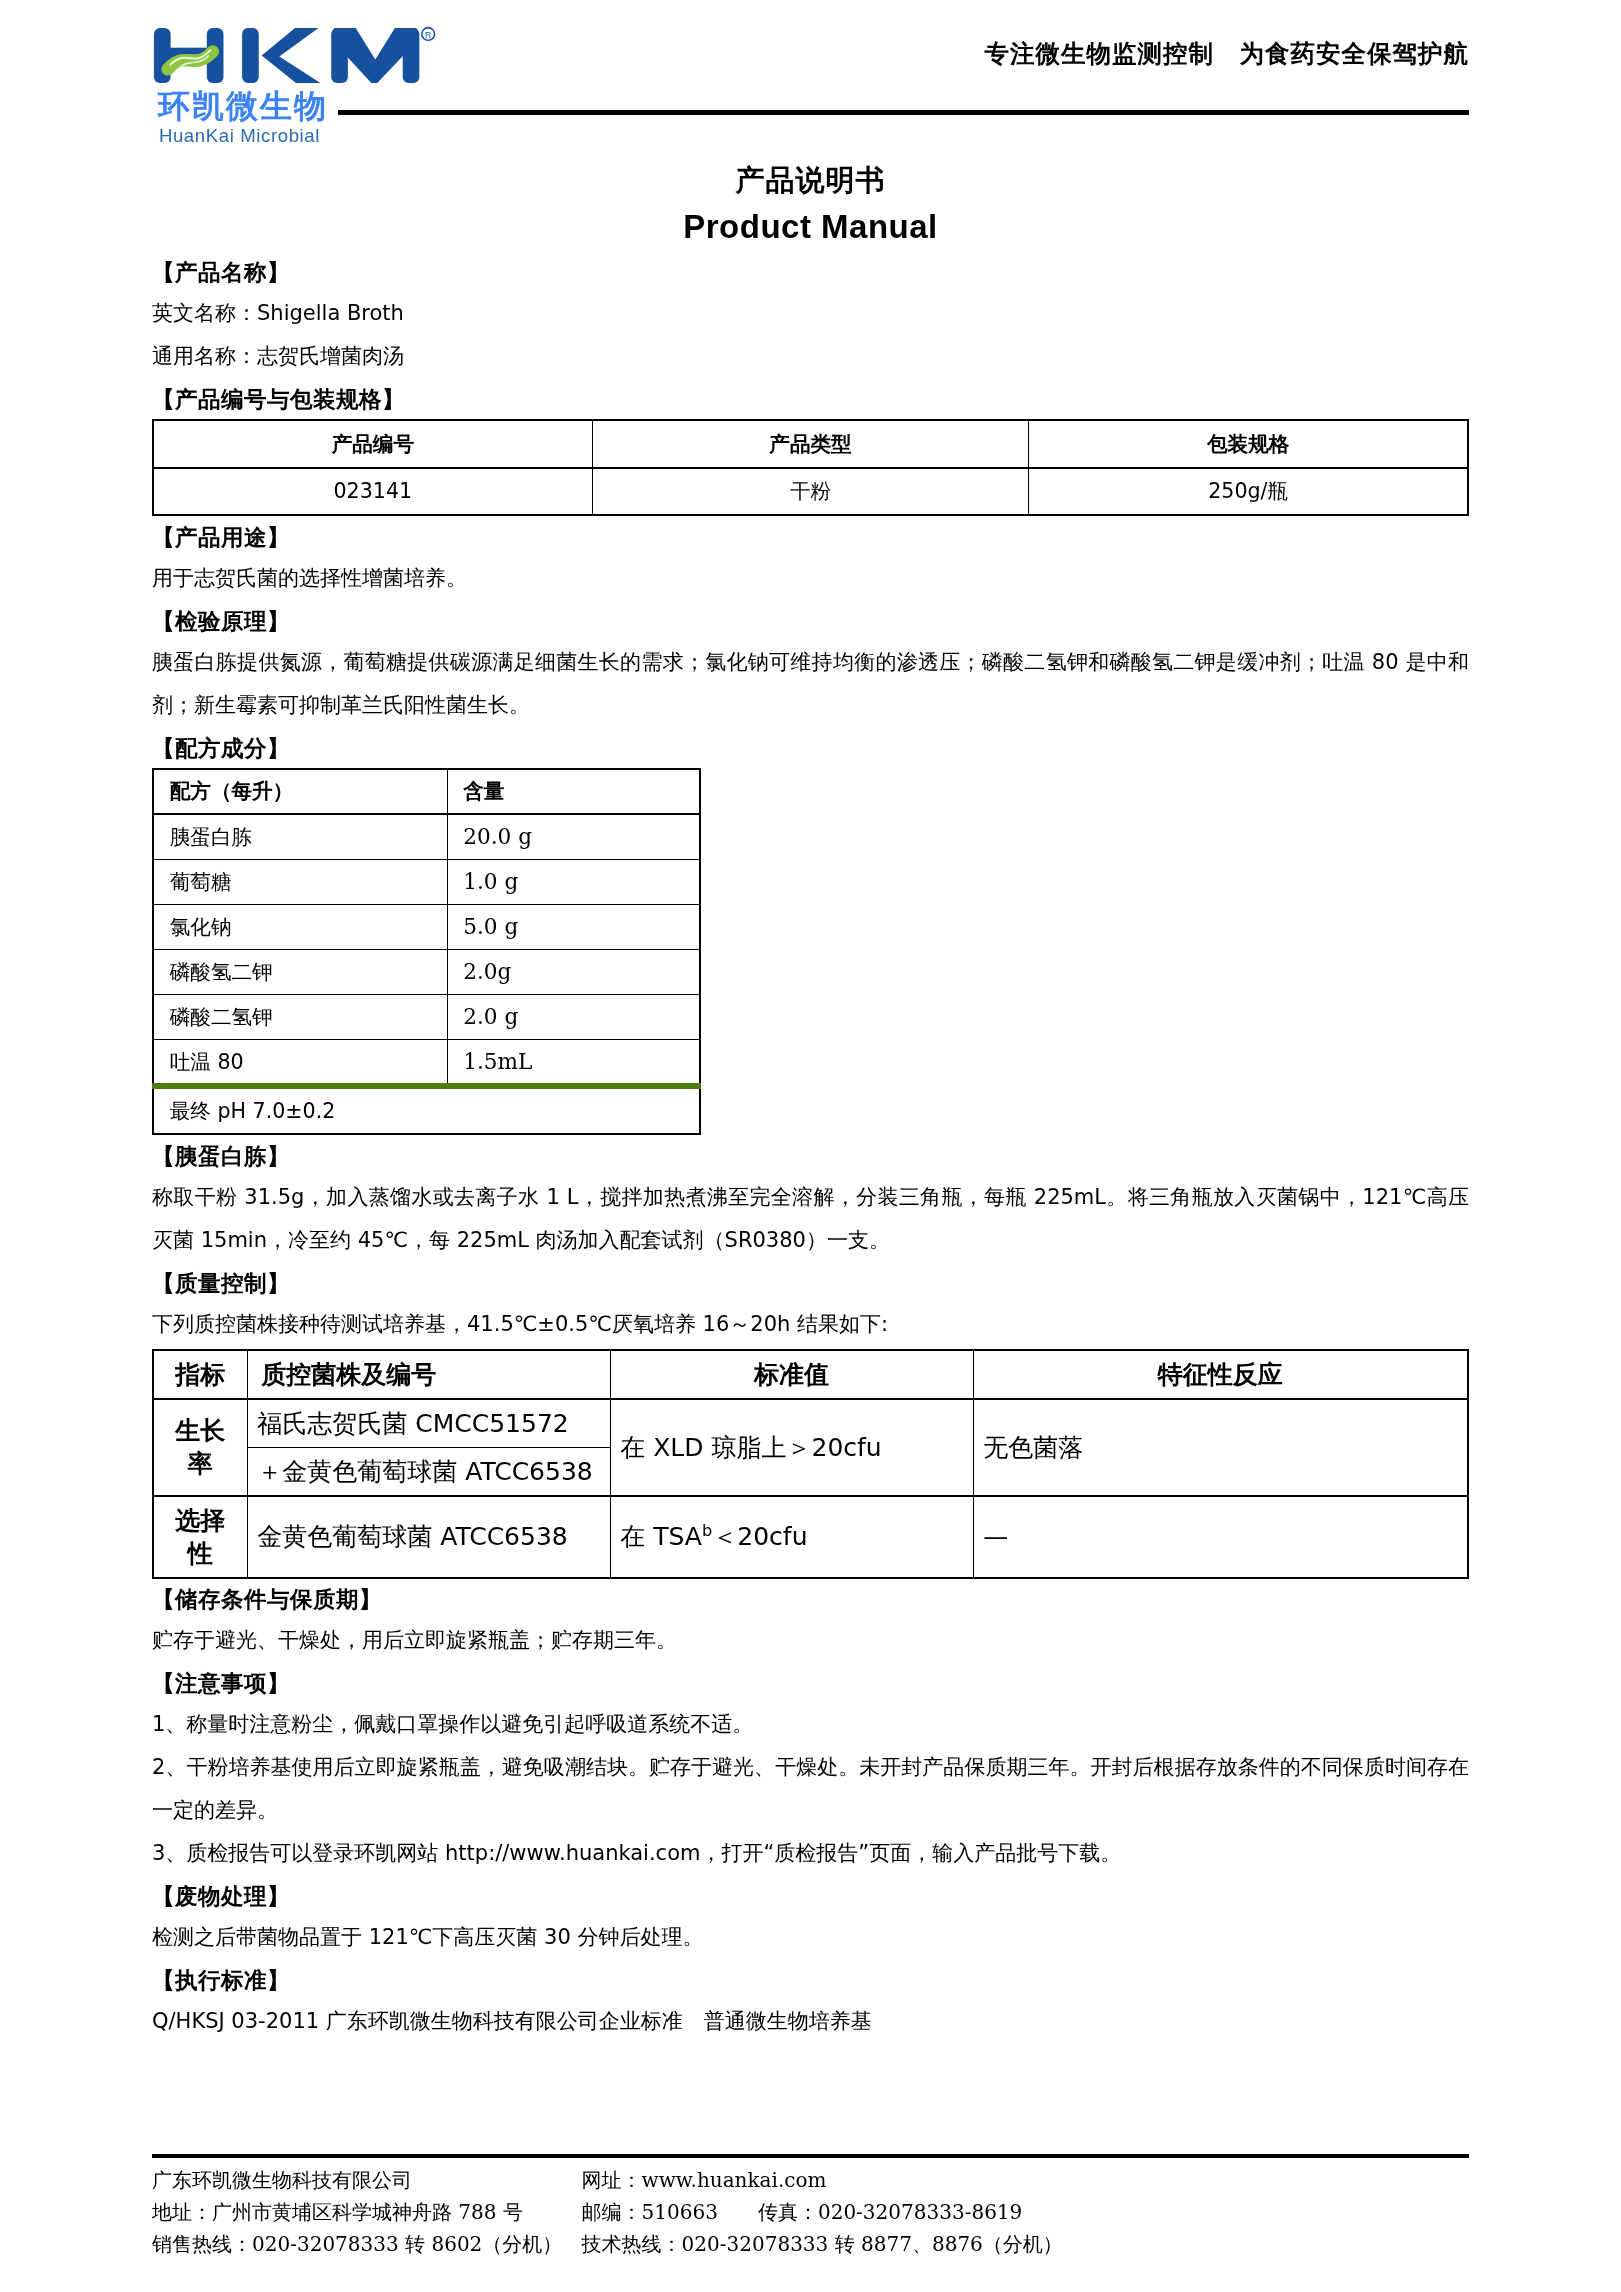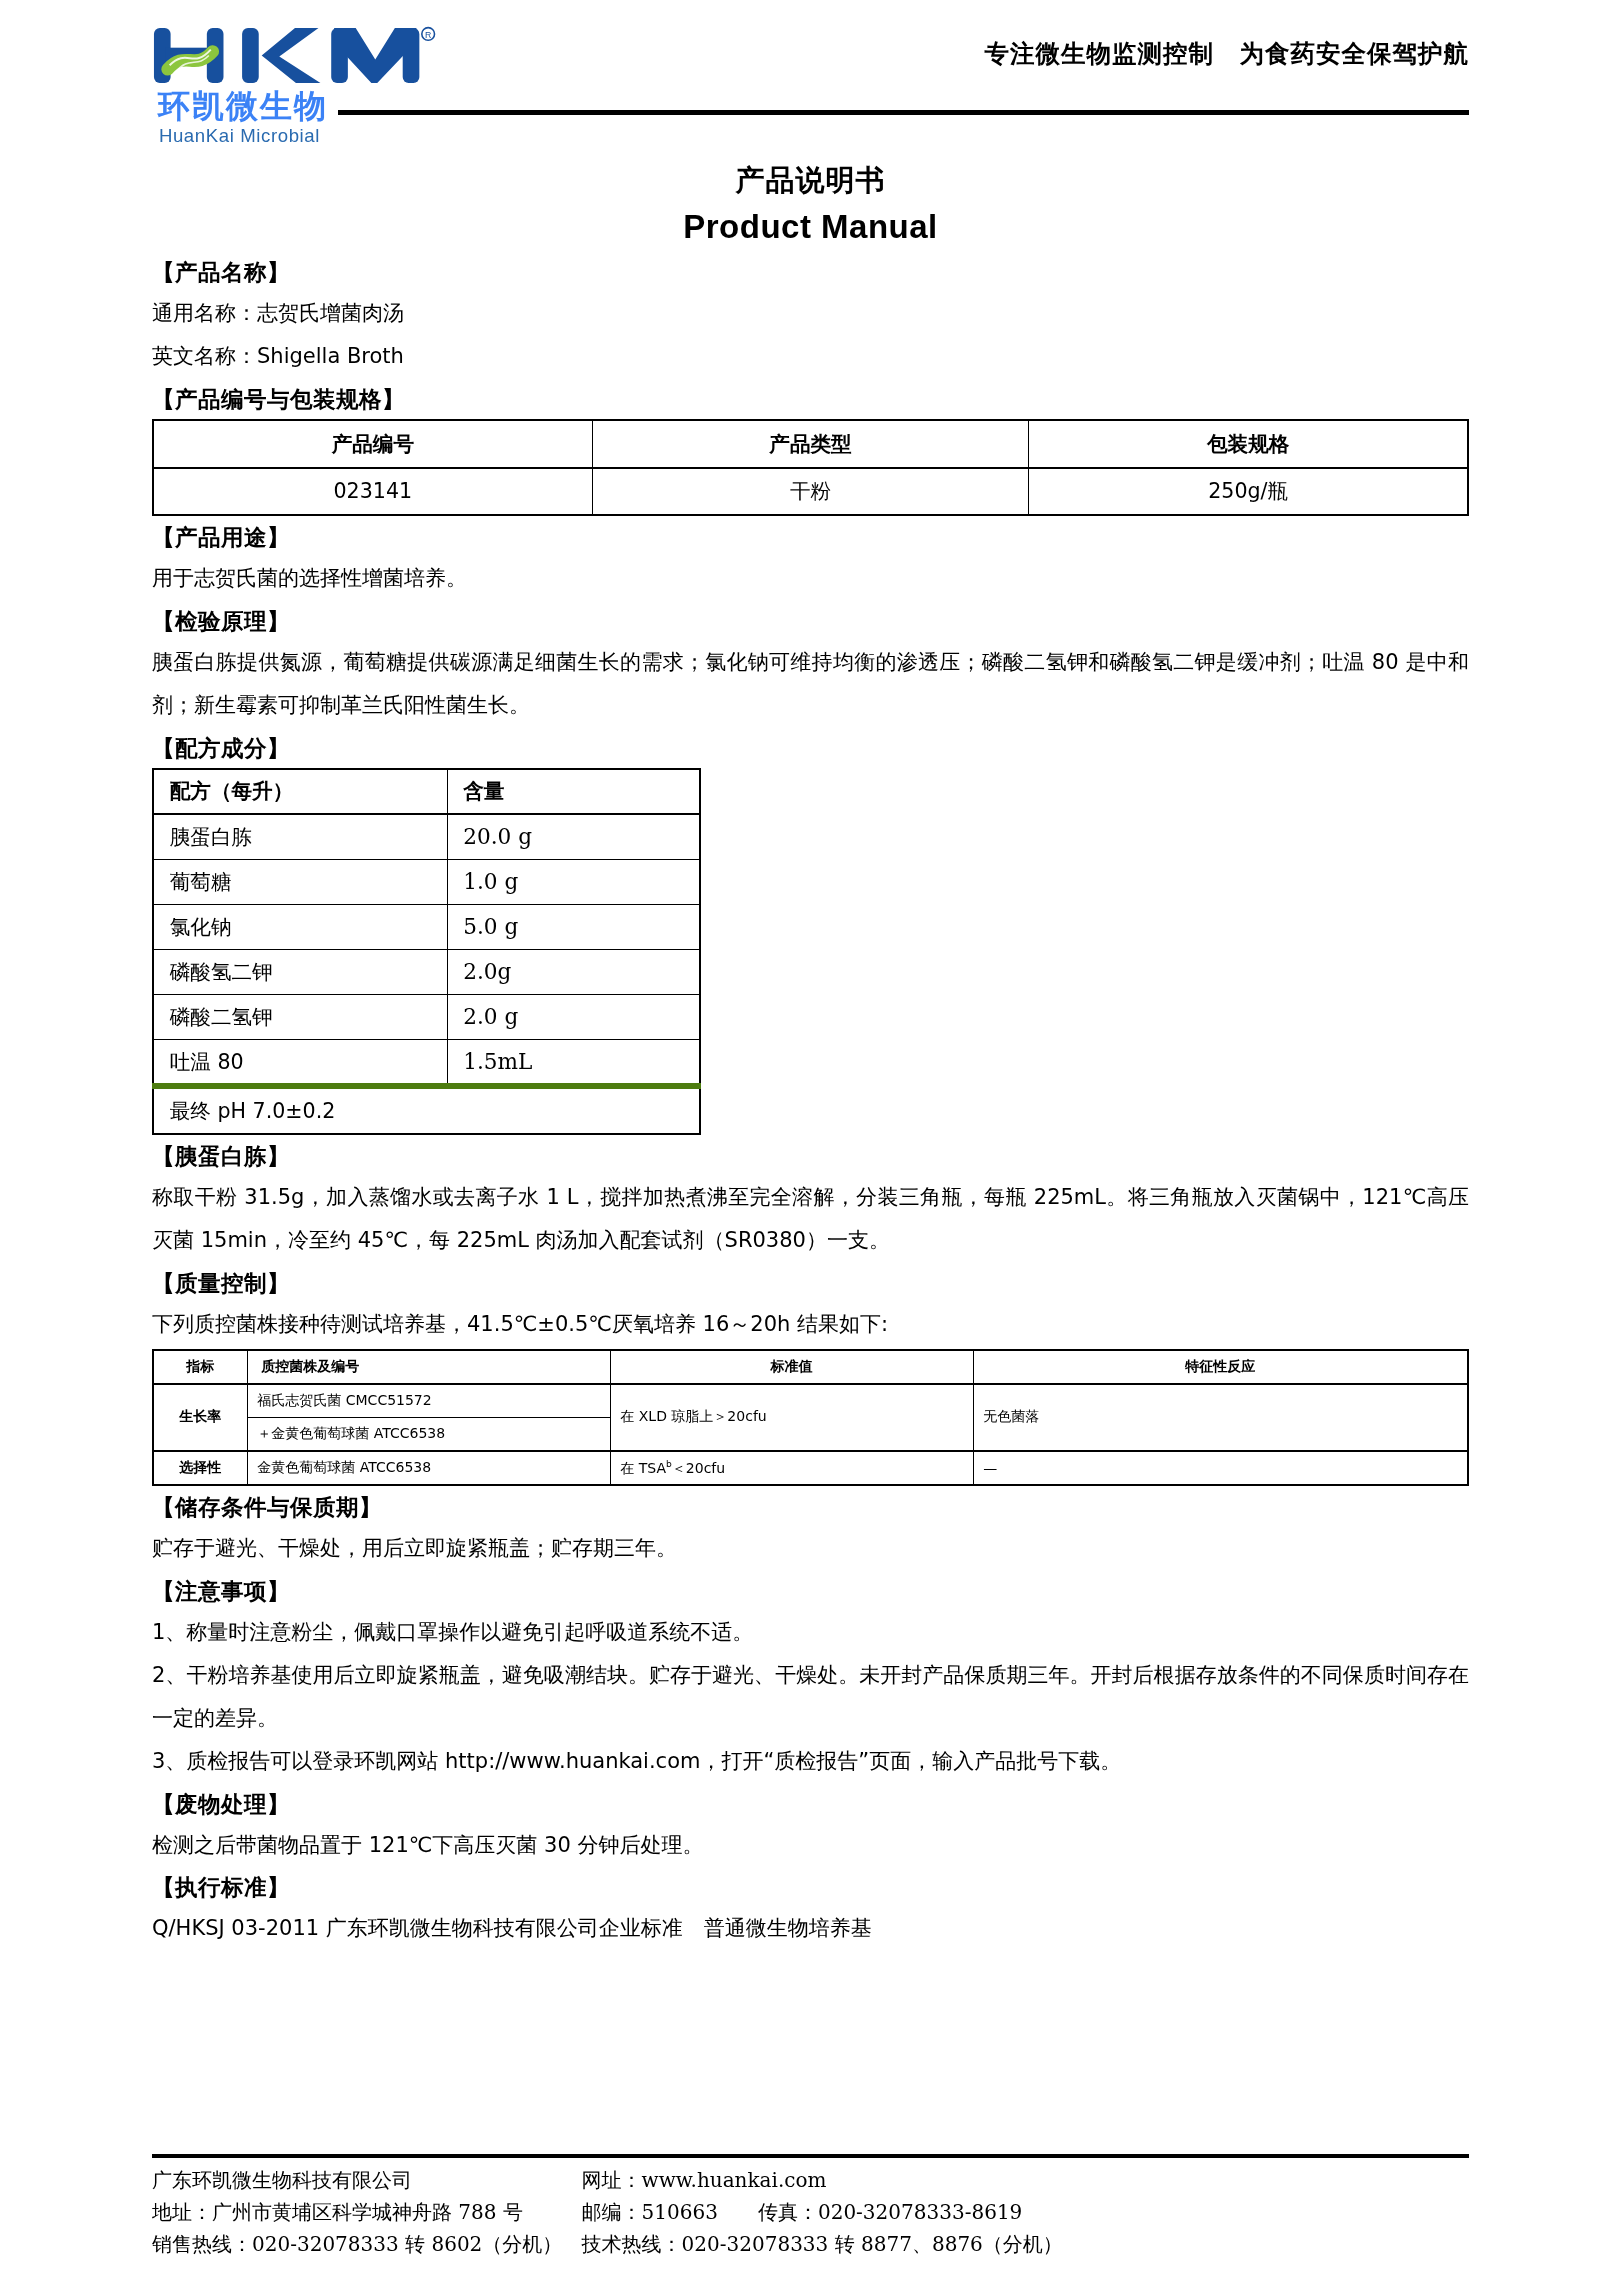--- a/index.html
+++ b/index.html
@@ -150,21 +150,21 @@
     font-size: 21.6px;
   }
   table.formula td.ph { border-top: 6px solid #4d7c0f; }
 
   table.qc {
     width: 100%;
     border: 2px solid #000;
   }
   table.qc th, table.qc td {
     border: 1px solid #000;
-    font-size: 14px;
+    font-size: 25px;
     padding: 6.9px 9.8px;
     vertical-align: middle;
   }
   table.qc th { text-align: center; font-weight: bold; }
   table.qc td.rowhead { text-align: center; font-weight: bold; width: 94px; }
   table.qc td.strain { width: 363px; }
   table.qc td.std { width: 363px; }
   table.qc tr.head th { border-bottom: 2px solid #000; }
   table.qc tr.sel td { border-top: 2px solid #000; }
   sup { font-size: 0.65em; vertical-align: super; }
@@ -218,22 +218,22 @@
     </div>
 
     <div class="tagline">专注微生物监测控制　为食药安全保驾护航</div>
     <div class="header-rule"></div>
   </div>
 
   <div class="doc-title-cn">产品说明书</div>
   <div class="doc-title-en">Product Manual</div>
 
   <div class="sec-head">【产品名称】</div>
+  <div class="para"><span>英文名称：</span><span>Shigella Broth</span></div>
   <div class="para"><span>通用名称：</span><span>志贺氏增菌肉汤</span></div>
-  <div class="para"><span>英文名称：</span><span>Shigella Broth</span></div>
 
   <div class="sec-head">【产品编号与包装规格】</div>
   <table class="spec">
     <tbody>
         <tr class="head">
       <th>产品编号</th>
       <th>产品类型</th>
       <th>包装规格</th>
     </tr>
     <tr>

